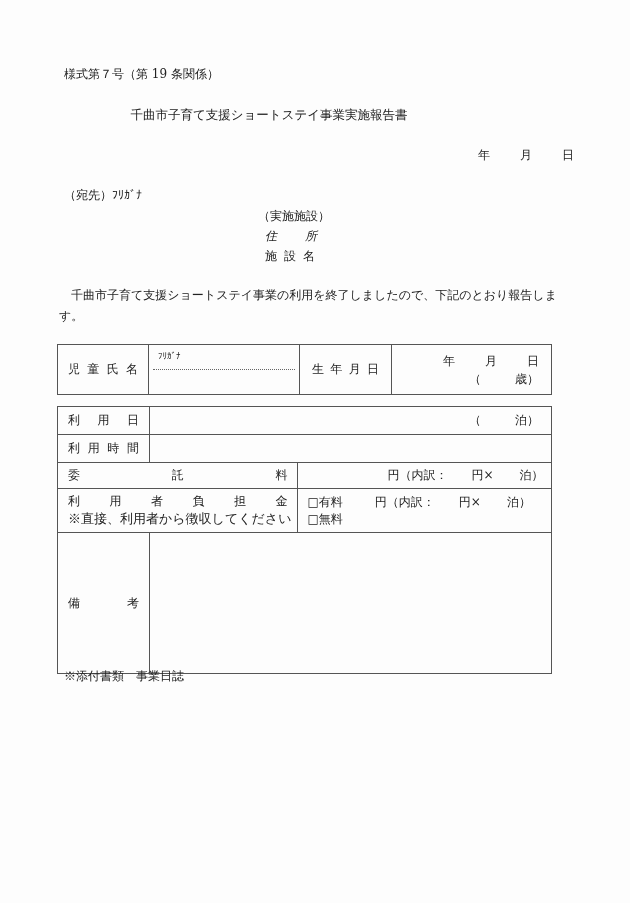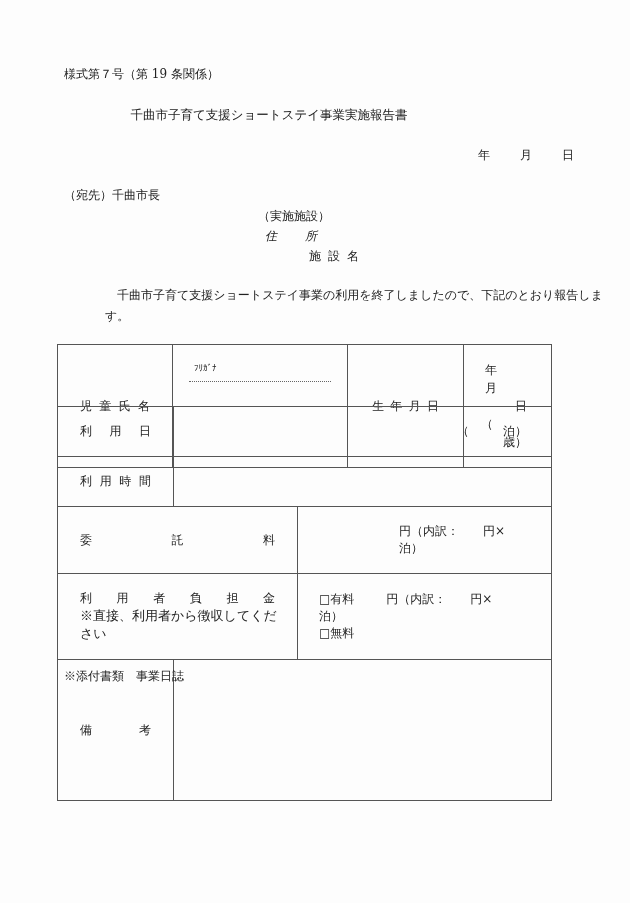--- a/index.html
+++ b/index.html
@@ -6,48 +6,48 @@
   body { width: 630px; height: 903px; position: relative; overflow: hidden;
          font-family: "DejaVu Serif", "Liberation Serif", serif; color: #222; font-size: 12px; }
   .abs { position: absolute; white-space: nowrap; }
   .form-no { left: 64px; top: 66px; }
   .title { left: 0; width: 538px; top: 107px; text-align: center; font-size: 12.5px; }
   .date { left: 478px; top: 147px; }
   .date span { display: inline-block; }
   .addressee { left: 64px; top: 187px; }
   .facility { left: 258px; top: 206px; line-height: 20px; }
   .facility div { white-space: nowrap; }
-  .body-text { left: 59px; top: 285px; width: 515px; line-height: 21px; white-space: normal; text-indent: 1em; margin-left: 46px; }
+  .body-text { left: 59px; top: 285px; width: 515px; line-height: 21px; white-space: normal; text-indent: 1em; }
   table { border-collapse: collapse; position: absolute; font-size: 12px; }
-  td { border: 1px solid #555; padding: 16px; vertical-align: middle; }
+  td { border: 1px solid #555; padding: 4px; vertical-align: middle; }
   .t1 { left: 57px; top: 344px; width: 495px; }
   .t2 { left: 57px; top: 406px; width: 495px; }
   .spread { display: flex; justify-content: space-between; padding: 0 6px; }
   .furi-top { height: 20px; border-bottom: 1px dotted #666; font-size: 9px; padding-left: 5px; line-height: 14px; }
   .furi-bot { height: 20px; }
   .right-block { text-align: right; padding-right: 8px; line-height: 18px; }
   .note { left: 64px; top: 668px; }
   .sm { font-size: 13px; }
 </style>
 </head>
 <body>
 
 <div class="abs form-no">様式第７号（第 19 条関係）</div>
 <div class="abs title">千曲市子育て支援ショートステイ事業実施報告書</div>
 
 <div class="abs date">
   <span>年</span><span style="width:30px"></span><span>月</span><span style="width:30px"></span><span>日</span>
 </div>
 
-<div class="abs addressee">（宛先）千曲市長</div>
+<div class="abs addressee">（宛先）ﾌﾘｶﾞﾅ</div>
 
 <div class="abs facility">
   <div>（実施施設）</div>
   <div style="padding-left:7px;font-style:italic;"><span>住</span><span style="display:inline-block;width:28px"></span><span>所</span></div>
-  <div style="padding-left:7px;margin-left:44px;"><span>施</span><span style="display:inline-block;width:7px"></span><span>設</span><span style="display:inline-block;width:7px"></span><span>名</span></div>
+  <div style="padding-left:7px;"><span>施</span><span style="display:inline-block;width:7px"></span><span>設</span><span style="display:inline-block;width:7px"></span><span>名</span></div>
 </div>
 
 <div class="abs body-text">千曲市子育て支援ショートステイ事業の利用を終了しましたので、下記のとおり報告します。</div>
 
 <table class="t1">
   <tbody>
       <tr style="height:41px;">
     <td style="width:82px;">
       <div class="spread">
             <span>児</span>

